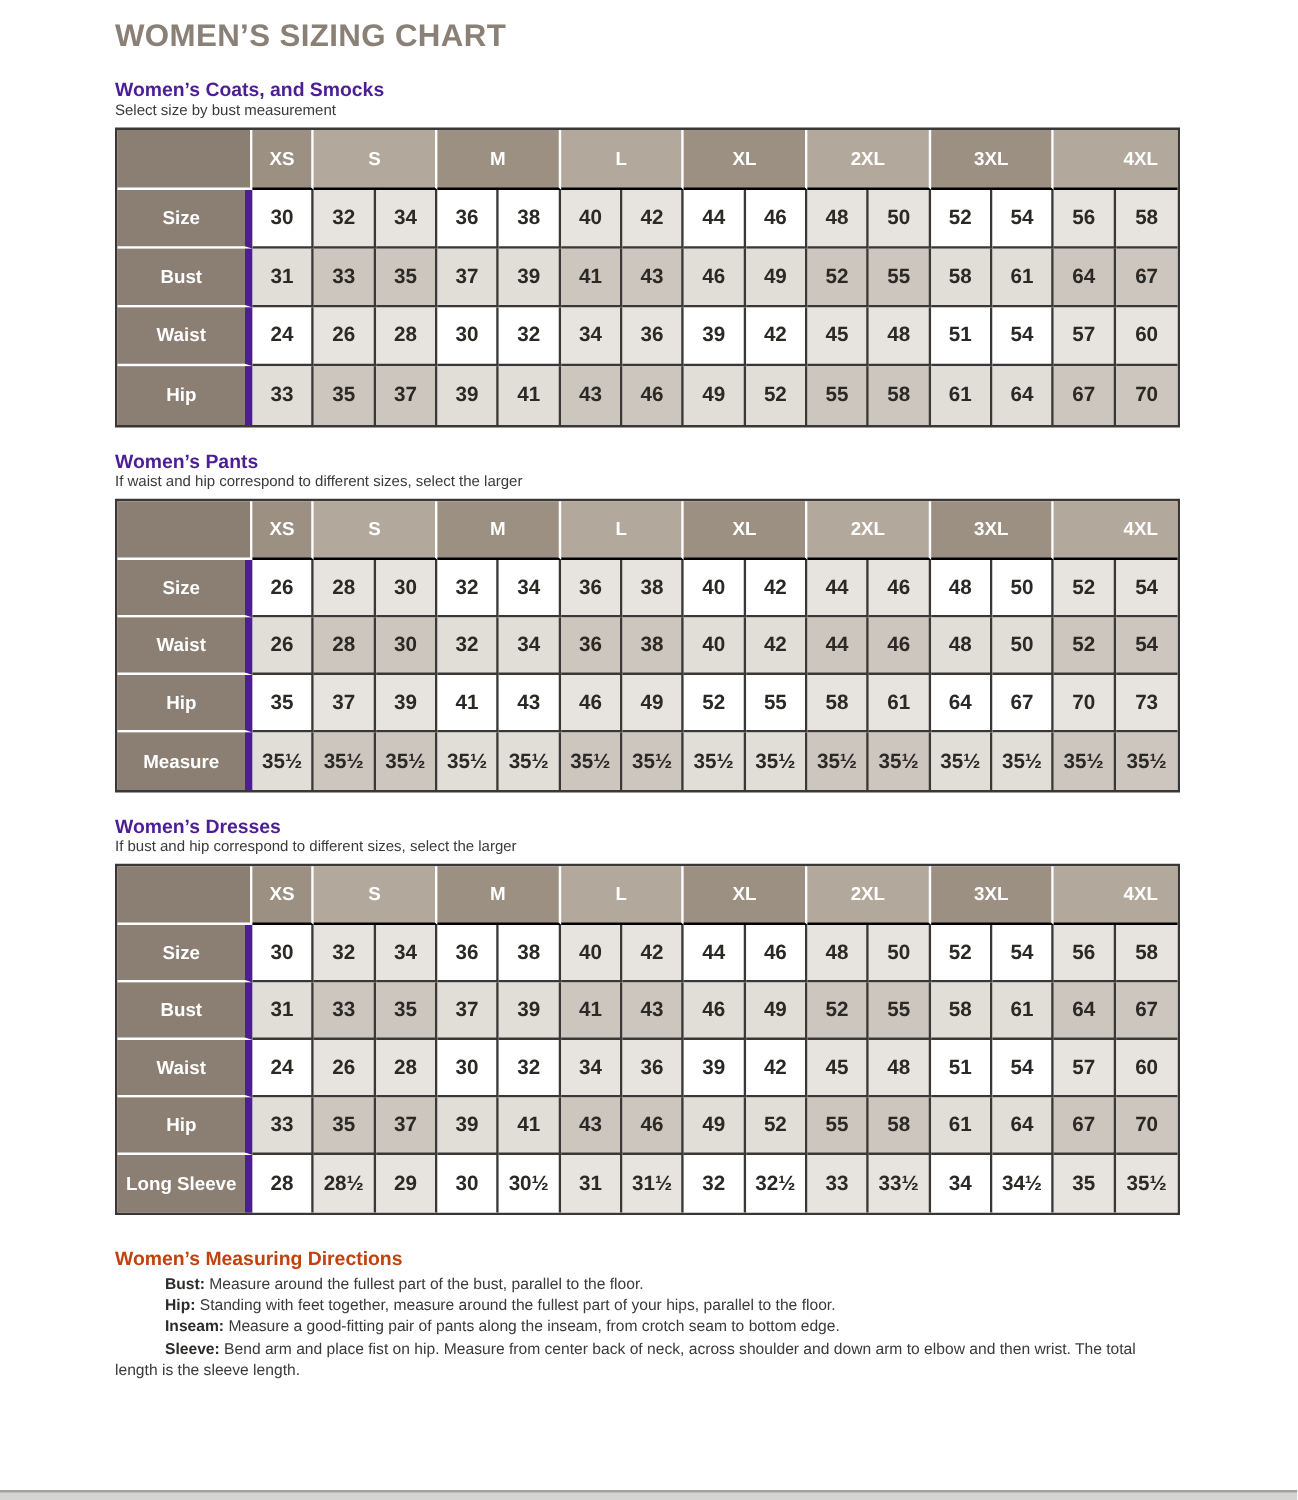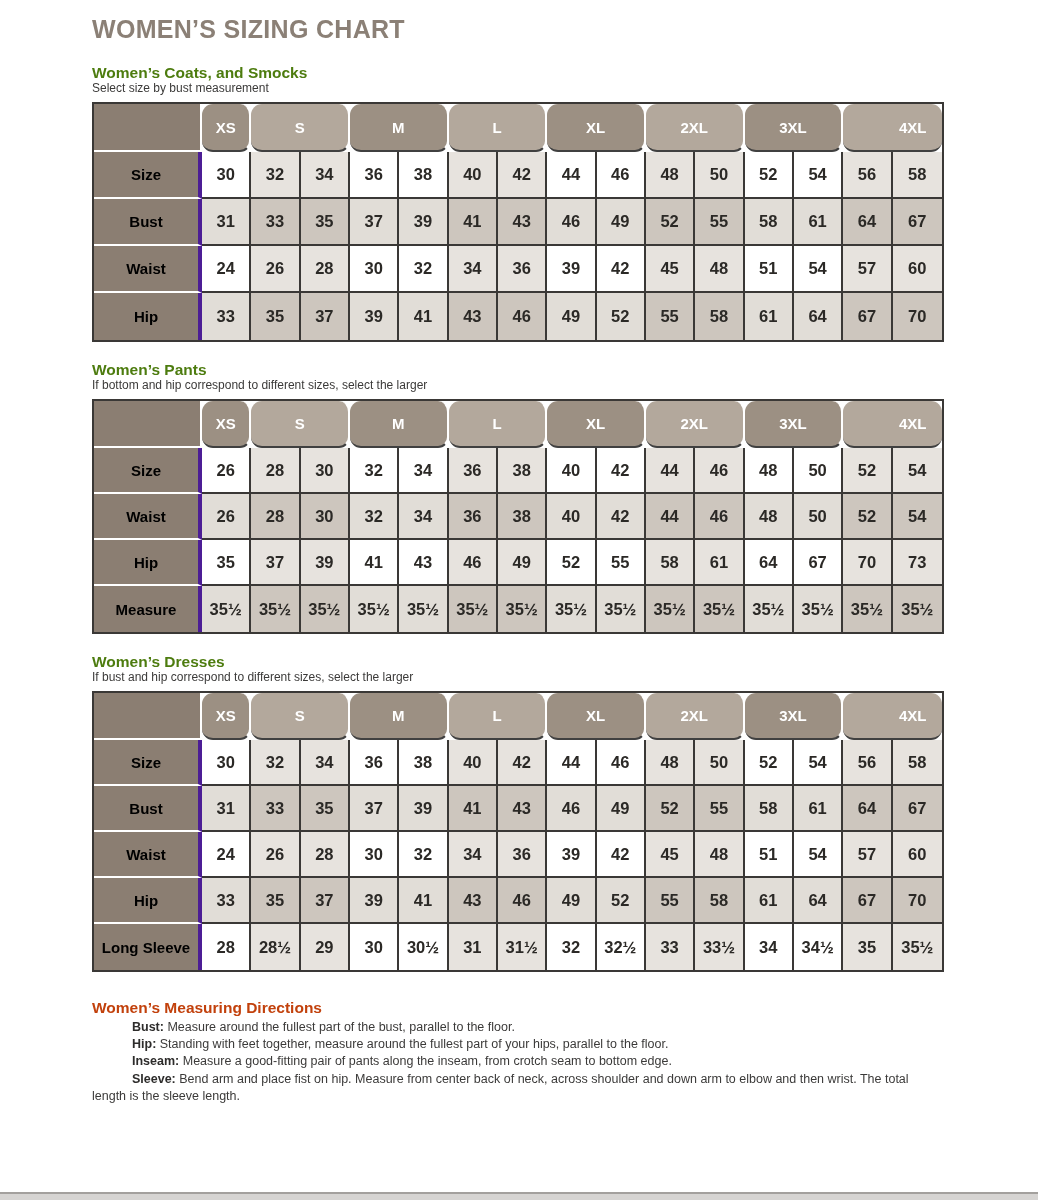--- a/index.html
+++ b/index.html
@@ -19,21 +19,21 @@
     font-weight: bold;
     color: #8b8076;
     letter-spacing: 0.3px;
     margin-bottom: 20px;
   }
 
   .table-block { margin-bottom: 19px; }
   .sec-heading {
     font-size: 15.5px;
     font-weight: bold;
-    color: #4d7c0f;
+    color: #4c1d95;
     line-height: 17px;
   }
   .sec-sub {
     font-size: 12px;
     color: #3b3a39;
     line-height: 14px;
     margin-bottom: 7px;
   }
 
   table.sizing {
@@ -48,40 +48,39 @@
     text-align: center;
     vertical-align: middle;
     overflow: hidden;
   }
   
   th.gh {
     color: #ffffff;
     font-weight: bold;
     font-size: 15px;
     border-right: 2px solid #ffffff;
-    border-bottom: 2px solid #404040;
-    border-radius: 11px;
+    border-bottom: 2px solid #000000;
   }
   th.gh:last-child { border-right: none; padding-left: 40px; }
   th.gh-dark  { background: #9c9083; }
   th.gh-light { background: #b3a89c; }
   th.corner {
     background: #8b7e72;
     border-right: 2px solid #ffffff;
     border-bottom: 2px solid #ffffff;
   }
   
   th.rh {
     background: #8b7e72;
-    color: #000000;
+    color: #ffffff;
     font-weight: bold;
     font-size: 15px;
     text-align: left;
     padding-left: 9px;
-    border-right: 4px solid #4c1d95;
+    border-right: 6px solid #4c1d95;
     border-bottom: 2px solid #ffffff;
   }
   tbody tr:last-child th.rh { border-bottom: none; }
   
   td.cell {
     font-weight: bold;
     font-size: 16.5px;
     color: #2b2926;
     border-right: 2px solid #3a3836;
     border-bottom: 2px solid #3a3836;
@@ -237,21 +236,21 @@
               <td class="cell bg-l2">64</td>
               <td class="cell bg-m">67</td>
               <td class="cell bg-m">70</td>
             </tr>
           </tbody>
         </table>
     </section>
 
     <section class="table-block">
       <div class="sec-heading">Women’s Pants</div>
-      <div class="sec-sub">If bottom and hip correspond to different sizes, select the larger</div>
+      <div class="sec-sub">If waist and hip correspond to different sizes, select the larger</div>
       <table class="sizing t2">
           <colgroup>
             <col style="width: 108px;">
             <col>
             <col>
             <col>
             <col>
             <col>
             <col>
             <col>

